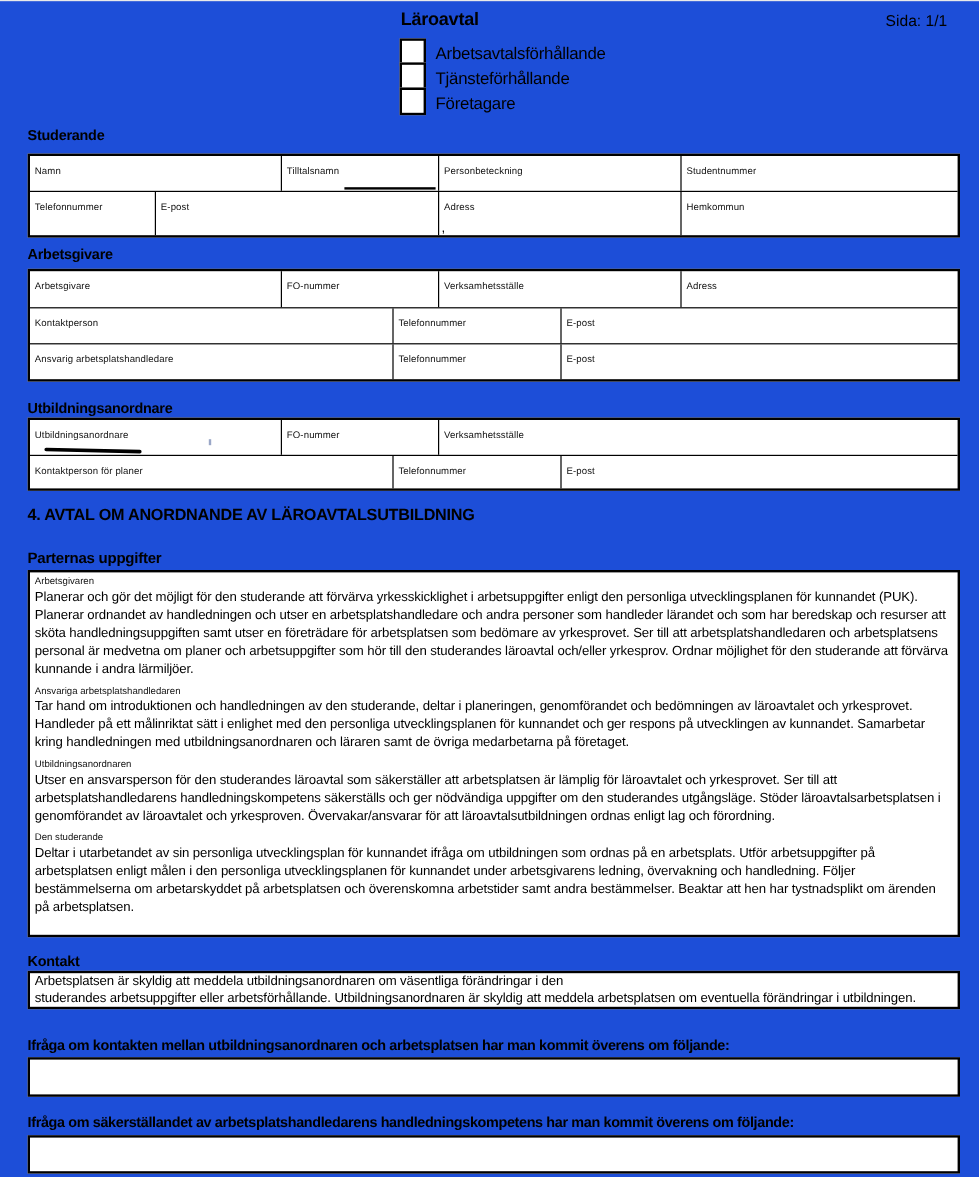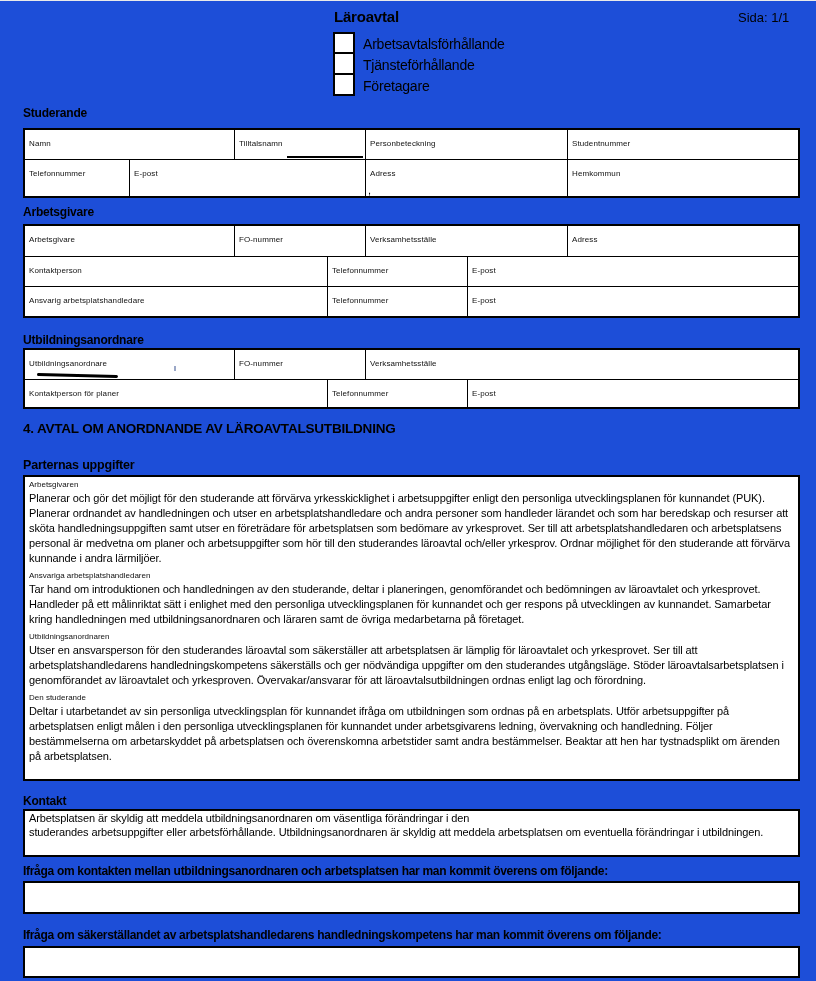--- a/index.html
+++ b/index.html
@@ -29,21 +29,21 @@
   .trow:first-child { border-top: none; }
   .tcell { border-left: 1px solid #000; padding: 2px 4px; overflow: hidden; position: relative; }
   .tcell:first-child { border-left: none; }
   .tcell .flabel { font-size: 8px; line-height: 10px; letter-spacing: 0.1px; color: #111; }
   .h29 { height: 29px; } .h37 { height: 37px; } .h30 { height: 30px; } .h28 { height: 28px; }
   .box { width: 777px; border: 2px solid #000; background: #fff; }
   .parternas-box { height: 306px; padding: 2px 4px; overflow: hidden; }
   .plabel { font-size: 8px; line-height: 10px; margin: 3px 0 1px; color: #111; }
   .plabel:first-child { margin-top: 1px; }
   .ptext { font-size: 11px; line-height: 15px; letter-spacing: -0.1px; margin-bottom: 5px; }
-  .kontakt-box { height: 48px; padding: 1px 4px; }
+  .kontakt-box { height: 32px; padding: 1px 4px; }
   .kontakt-text { font-size: 11px; line-height: 13.5px; letter-spacing: -0.1px; white-space: pre-line; }
   .answer-box { background: #fff; border: 2px solid #000; }
   .artifact { background: #000; }
   .cell-note { font-size: 11px; position: absolute; }
 </style>
 </head>
 <body>
 
 <div class="page">
 

